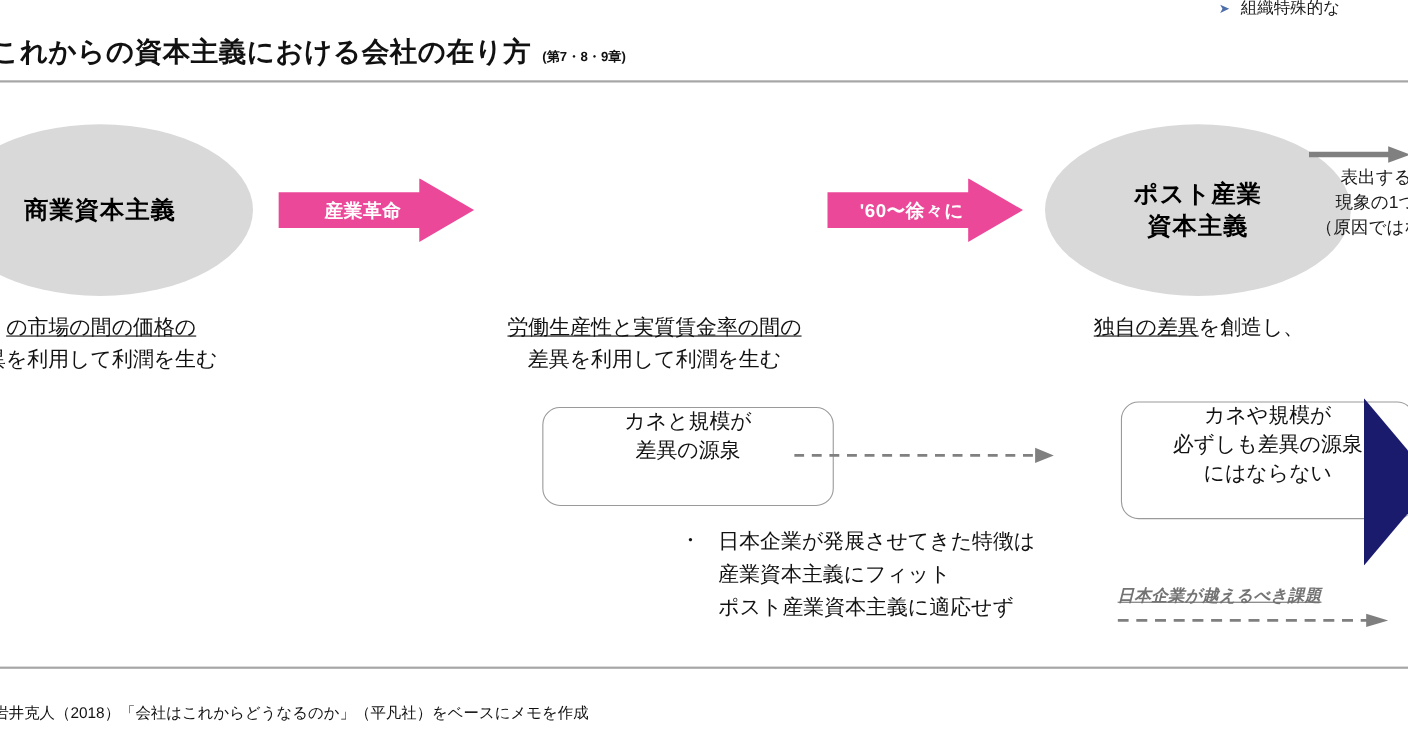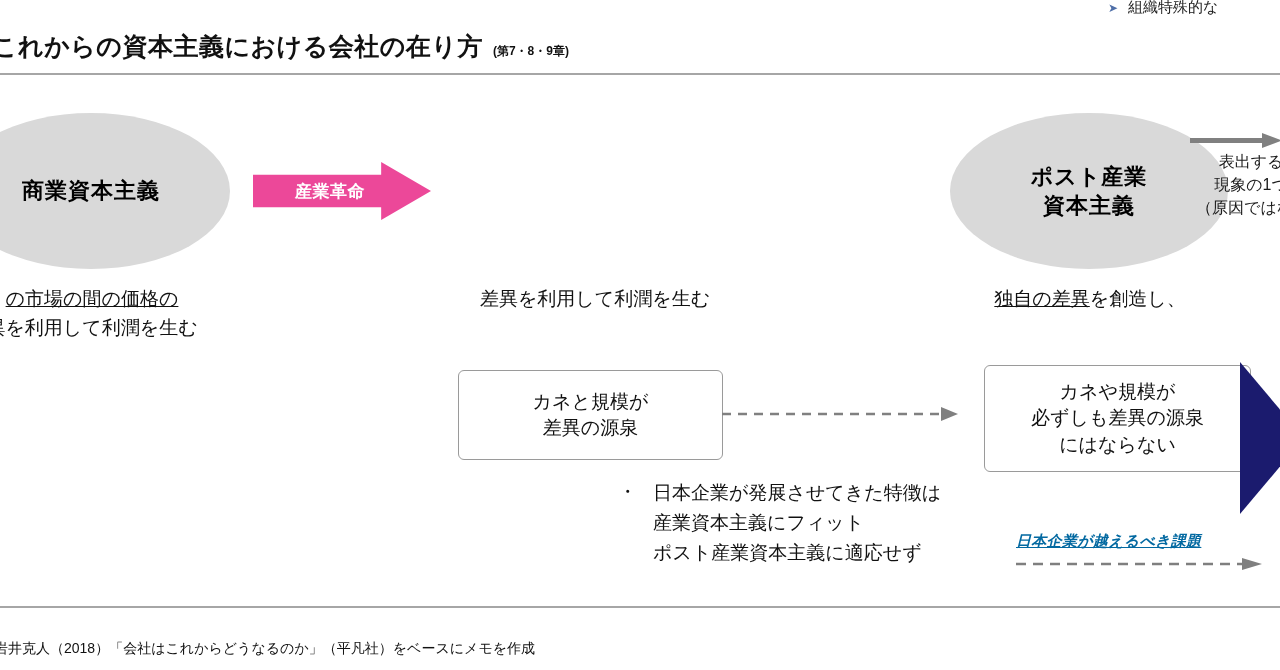--- a/index.html
+++ b/index.html
@@ -146,31 +146,32 @@
   }
   .desc .u { text-decoration: underline; }
   #desc-1 { left: -58px; top: 285px; width: 300px; }
   #desc-2 { left: 400px; top: 285px; width: 390px; }
   #desc-3 { left: 905px; top: 285px; width: 370px; }
 
   
   .round-box {
     position: absolute;
     border: 1.6px solid #9a9a9a;
-    border-radius: 6px;
+    border-radius: 16px;
     background: #ffffff;
     display: flex;
     flex-direction: column;
     align-items: center;
-    justify-content: center;
+    justify-content: flex-start;
     text-align: center;
     font-size: 19px;
     line-height: 1.38;
     color: #111111;
     white-space: nowrap;
+    margin-left: 35px;
   }
   #box-left  { left: 458px; top: 370px; width: 263px; height: 88px; }
   #box-right { left: 984px; top: 365px; width: 265px; height: 105px; }
 
   
   .dash-connector {
     position: absolute;
     left: 722px;
     top: 405px;
     width: 238px;
@@ -212,21 +213,21 @@
   .red-callout {
     position: absolute;
     left: 1016px;
     top: 532px;
     width: 248px;
   }
   .red-callout-text {
     font-size: 15px;
     font-style: italic;
     font-weight: bold;
-    color: #0369a1;
+    color: #737373;
     text-decoration: underline;
     white-space: nowrap;
     letter-spacing: 0.3px;
   }
   .red-dash-arrow {
     margin-top: 6px;
     width: 248px;
     height: 14px;
   }
 
@@ -258,20 +259,23 @@
 
   <div class="ellipse" id="ellipse-1">
     <span>商業資本主義</span>
   </div>
 
   <div class="block-arrow" id="arrow-1">
     <span>産業革命</span>
   </div>
 
 
+  <div class="block-arrow" id="arrow-2">
+    <span>'60〜徐々に</span>
+  </div>
 
   <div class="ellipse" id="ellipse-3">
     <span>
       <span>ポスト産業</span><br>
       <span>資本主義</span>
     </span>
   </div>
 
   <svg class="thin-arrow" viewBox="0 0 92 17">
     <line x1="0" y1="8.5" x2="74" y2="8.5" stroke="#808080" stroke-width="5"></line>
@@ -285,20 +289,23 @@
   </div>
 
   <div class="desc" id="desc-1">
     <div>
       <span class="u">の市場の間の価格の</span><span></span>
     </div>
     <div>異を利用して利潤を生む</div>
   </div>
 
   <div class="desc" id="desc-2">
+    <div>
+      <span class="u">労働生産性と実質賃金率の間の</span><span></span>
+    </div>
     <div>差異を利用して利潤を生む</div>
   </div>
 
   <div class="desc" id="desc-3">
     <div>
       <span class="u">独自の差異</span><span>を創造し、</span>
     </div>
   </div>
 
   <div class="round-box" id="box-left">

